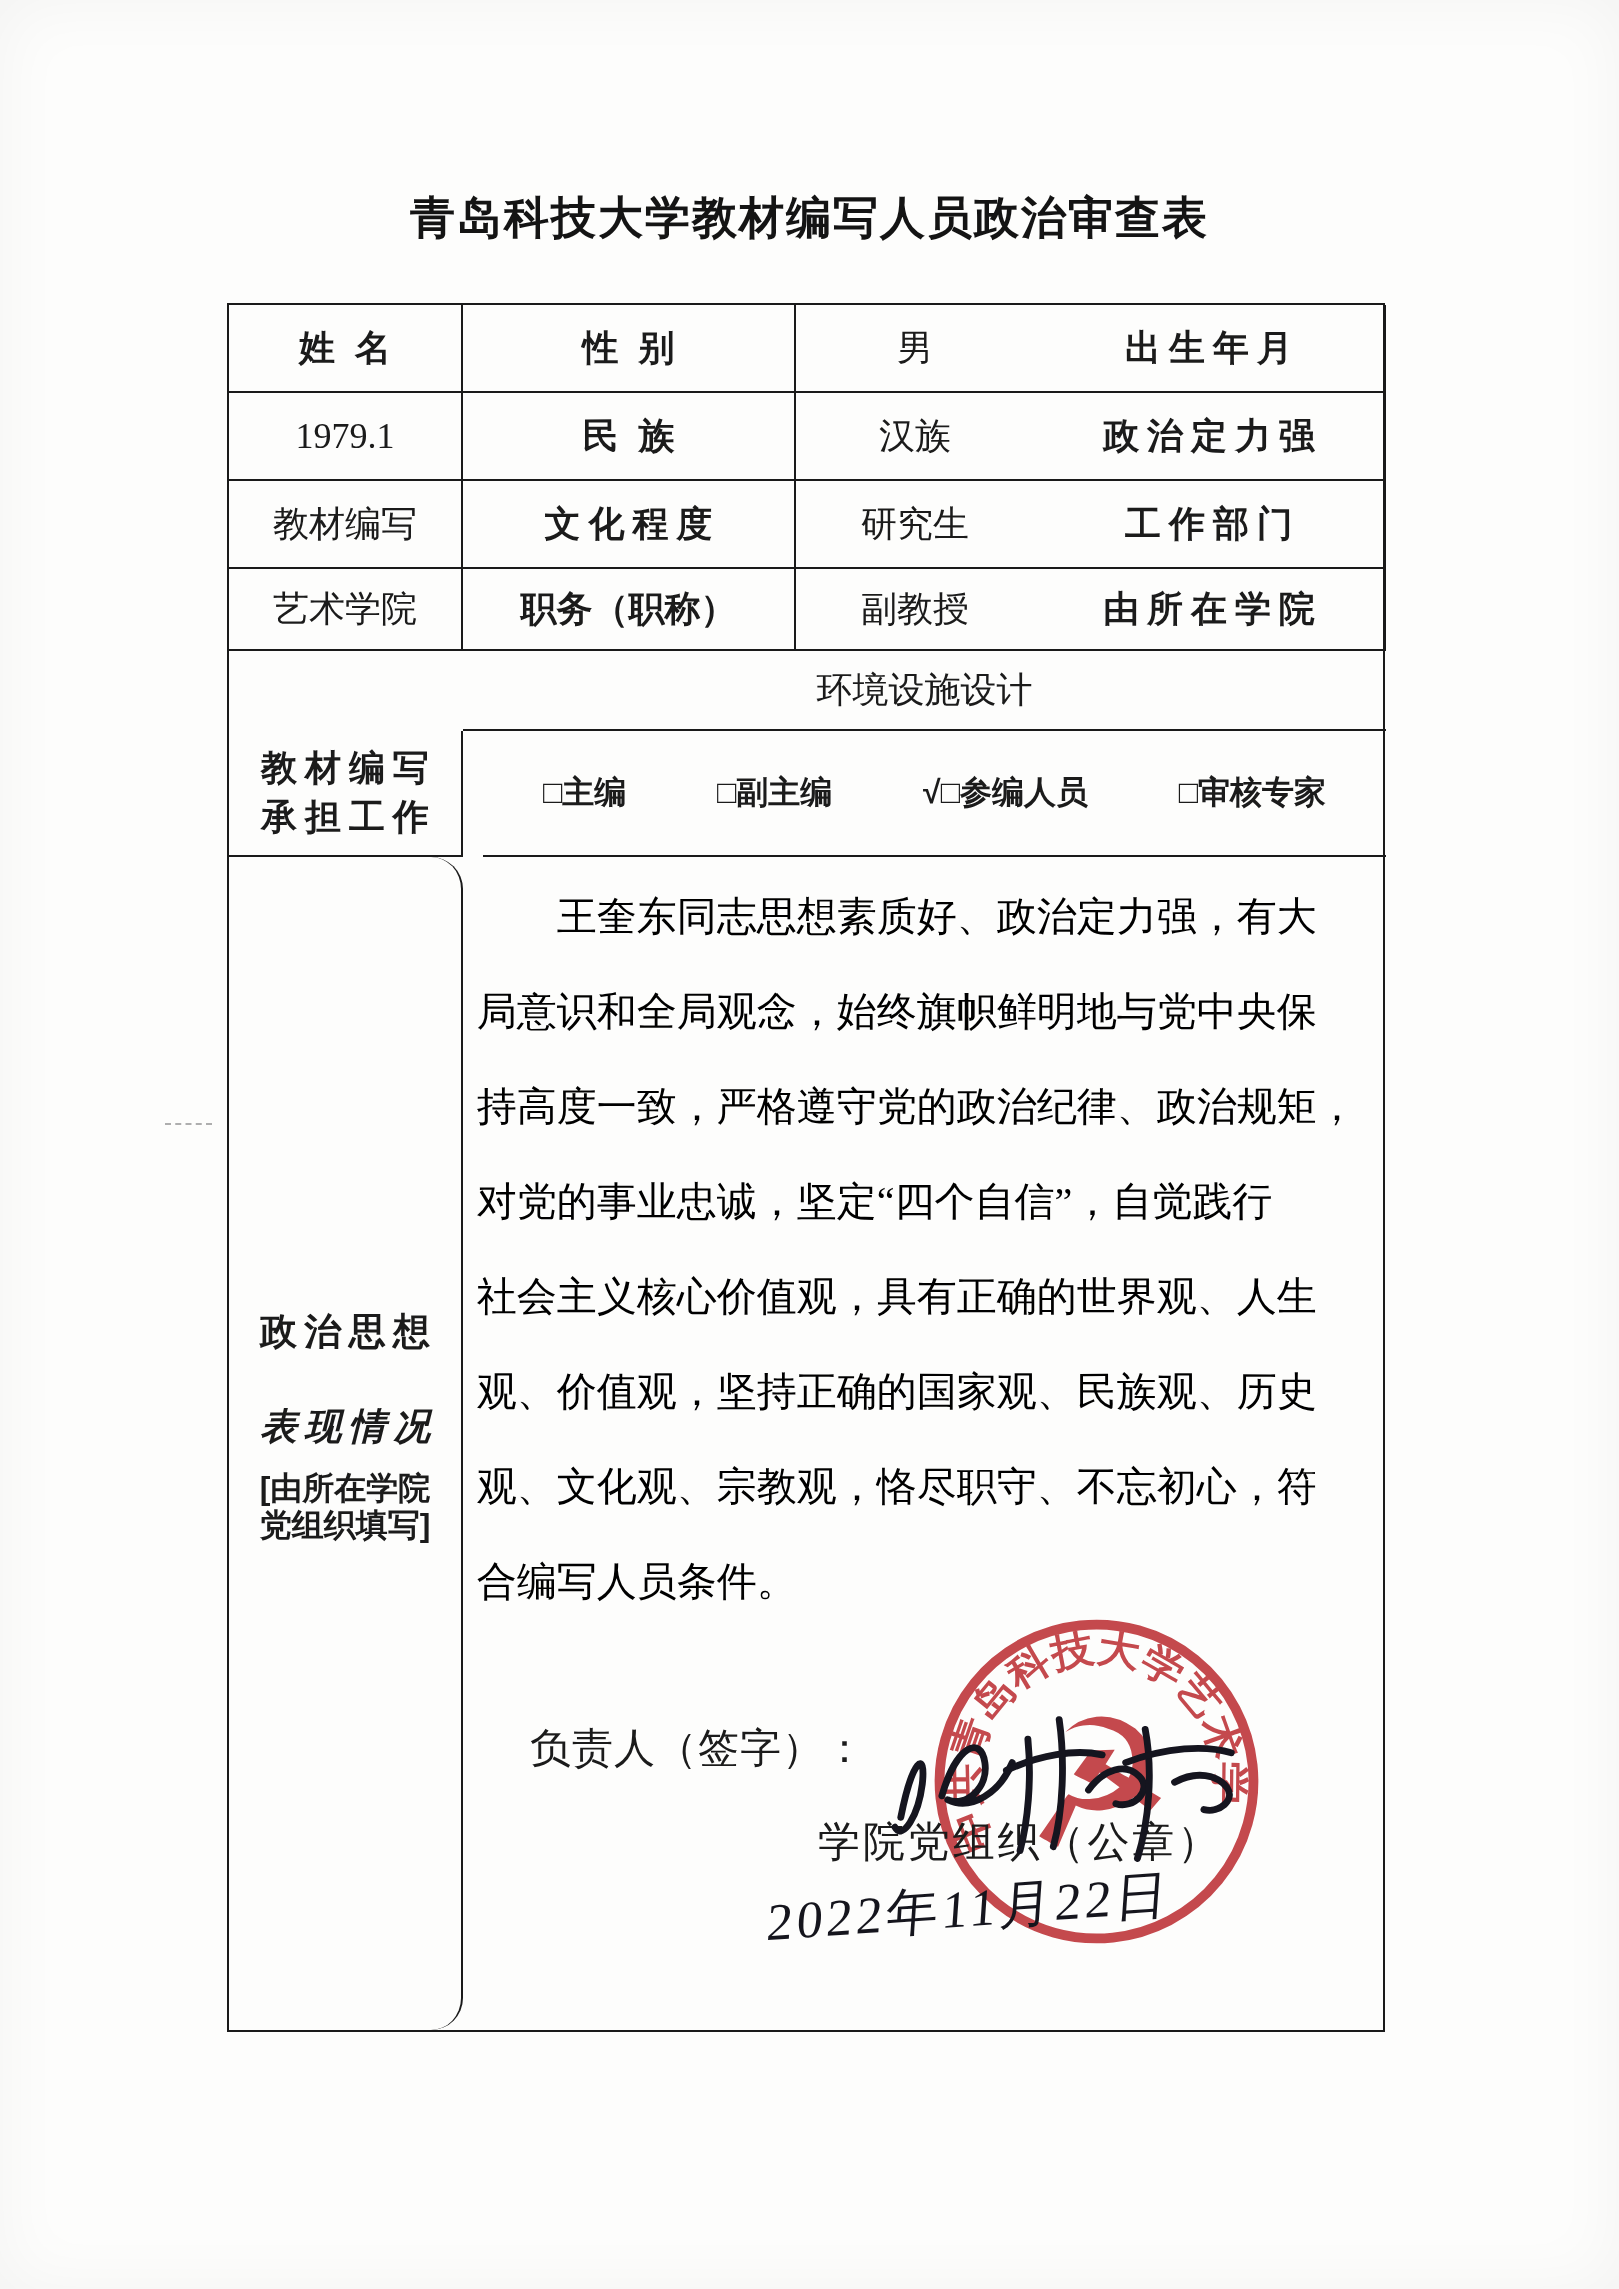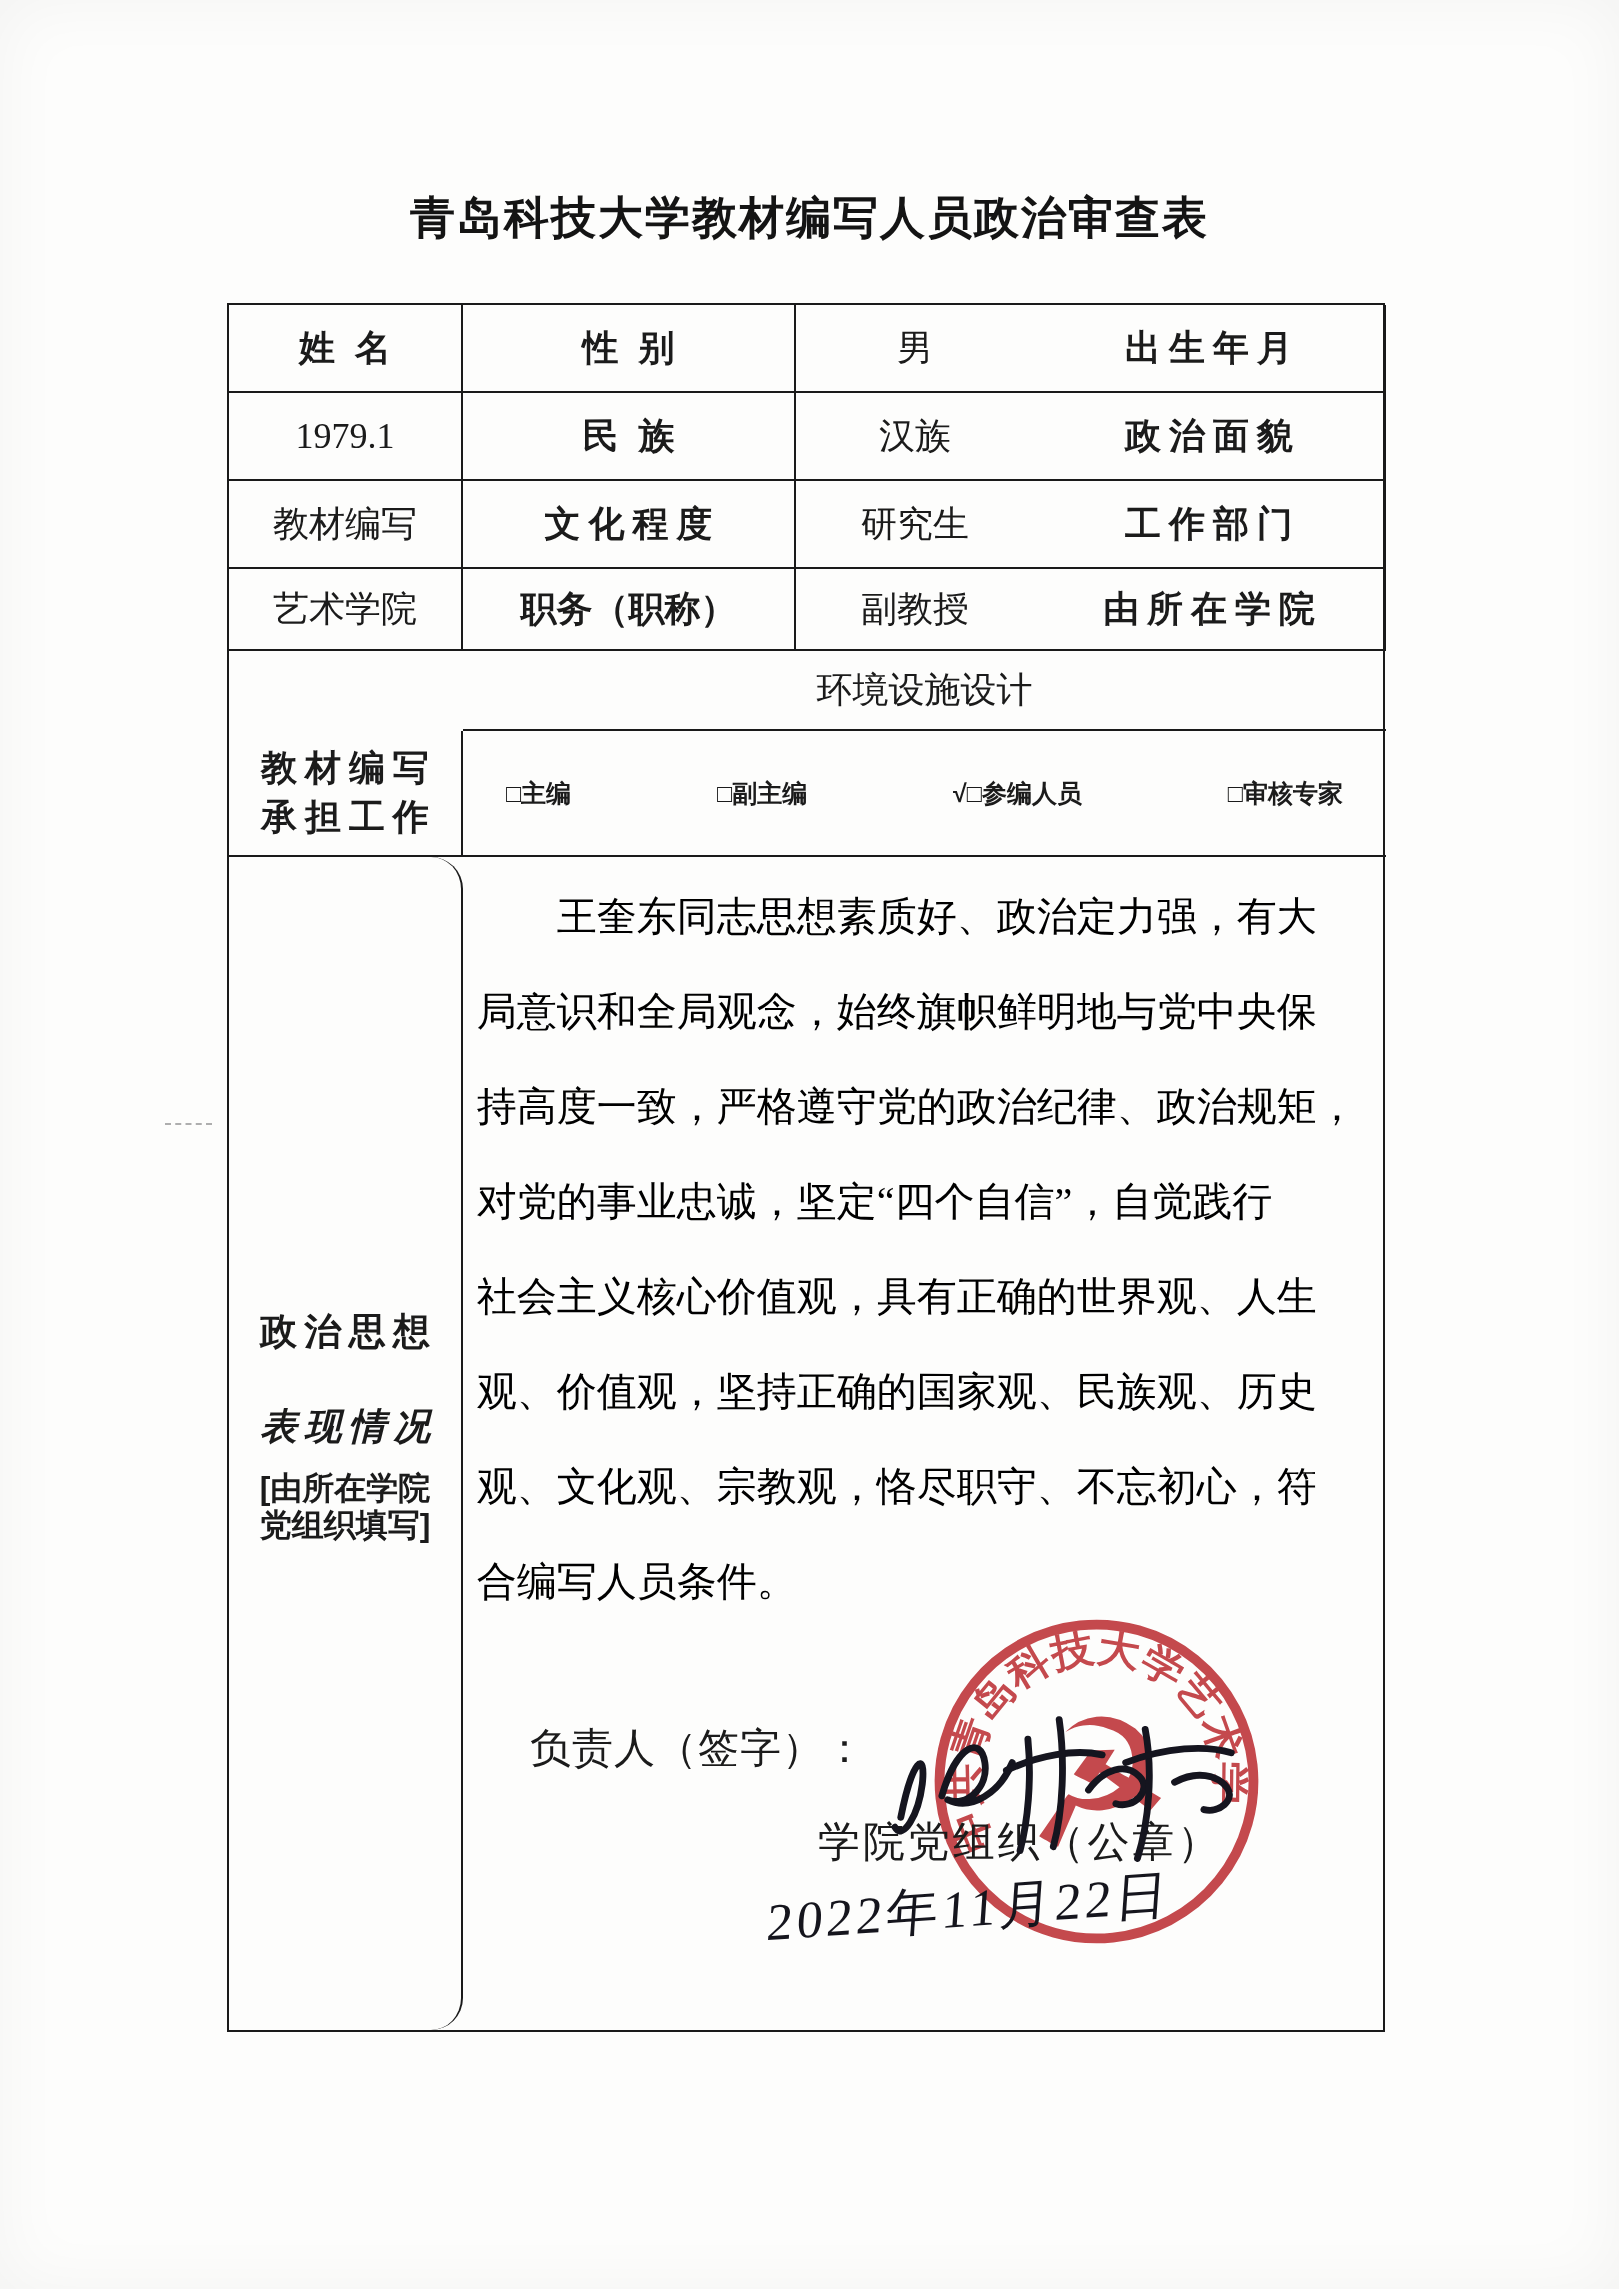--- a/index.html
+++ b/index.html
@@ -26,21 +26,21 @@
   }
   .noR{border-right:none;} .noB{border-bottom:none;}
   .lab{font-weight:700;font-size:36px;font-family:"Liberation Sans",sans-serif;}
   .val{font-weight:400;font-size:36px;font-family:"Liberation Serif",serif;}
   .ls1 span{letter-spacing:.22em;margin-right:-.22em;}
   .ls2 span{letter-spacing:.55em;margin-right:-.55em;}
   .prewrap{white-space:pre-line;}
   .span3{grid-column:2 / 5;}
   .options-row{
     display:flex;justify-content:space-between;align-items:center;
-    padding:0 43px;font-weight:700;font-size:25px;
+    padding:0 60px;font-weight:700;font-size:32px;margin-left:20px;
   }
   
   .rev-label-cell{flex-direction:column;border-radius:32px;}
   .rev-label-inner{display:flex;flex-direction:column;align-items:center;transform:translateY(-17.6px);}
   .rev-lab-line{font-weight:700;font-size:37px;letter-spacing:.2em;text-indent:.2em;}
   .rev-lab-line + .rev-lab-line{margin-top:45px;font-style:italic;}
   .rev-note{
     margin-top:18px;font-weight:700;font-size:32px;line-height:37px;text-align:center;
   }
   .rev-content{position:relative;padding:0;display:block;}
@@ -100,21 +100,21 @@
         <span>1979.1</span>
       </div>
     <div class="cell lab ls2">
         <span>民族</span>
       </div>
     <div class="cell val noR">
         <span>汉族</span>
       </div>
 
     <div class="cell lab ls1">
-        <span>政治面貌</span>
+        <span>政治定力强</span>
       </div>
     <div class="cell val">
         <span>教材编写</span>
       </div>
     <div class="cell lab ls1">
         <span>文化程度</span>
       </div>
     <div class="cell val noR">
         <span>研究生</span>
       </div>

